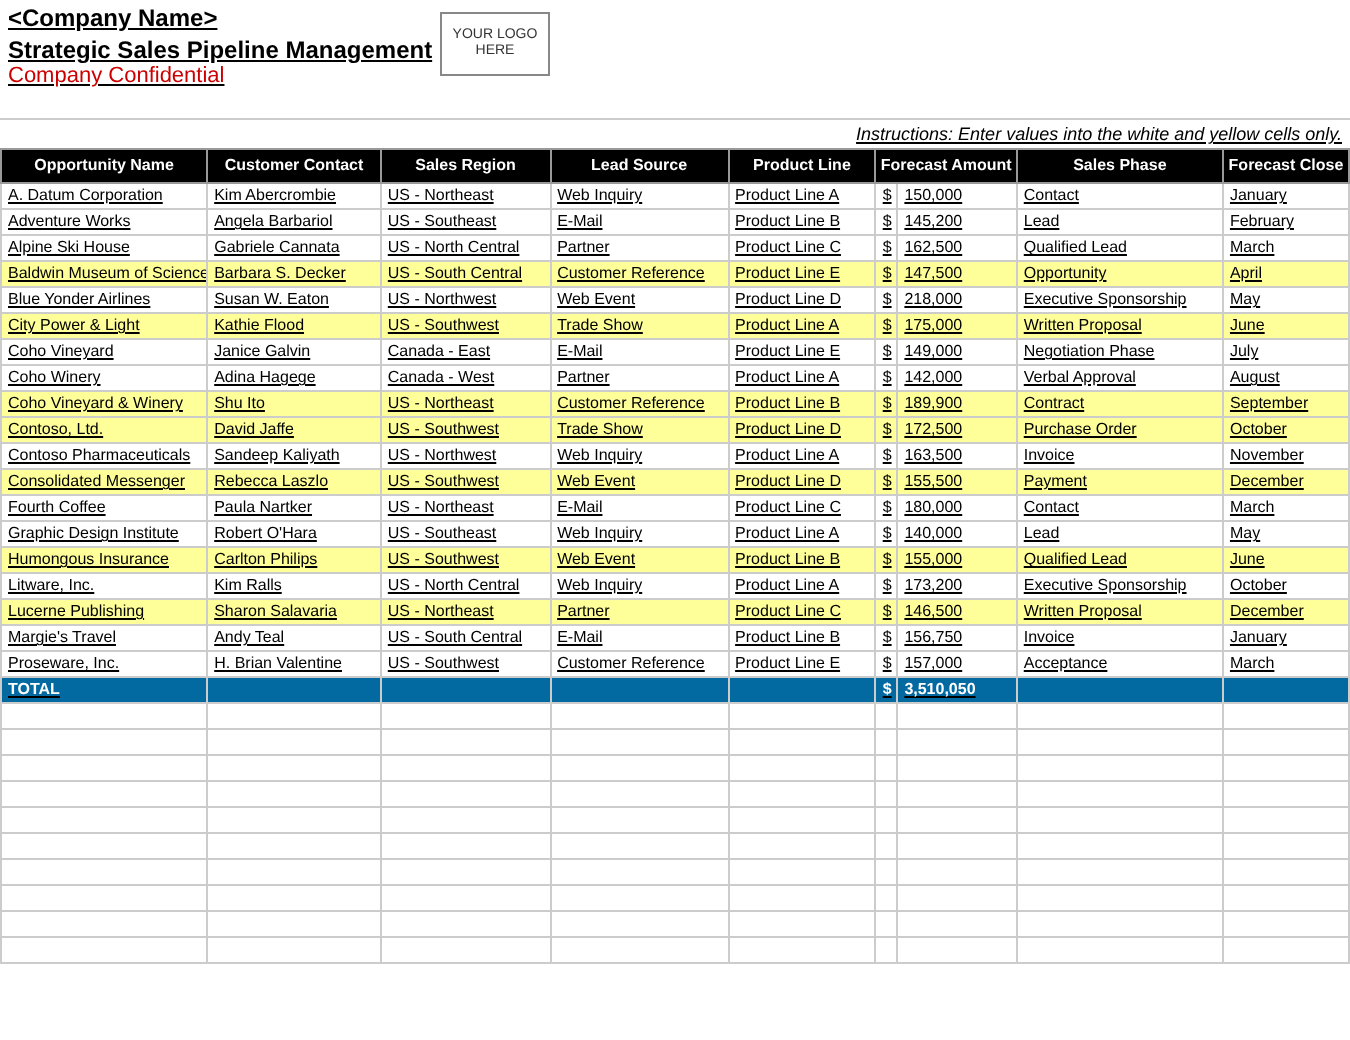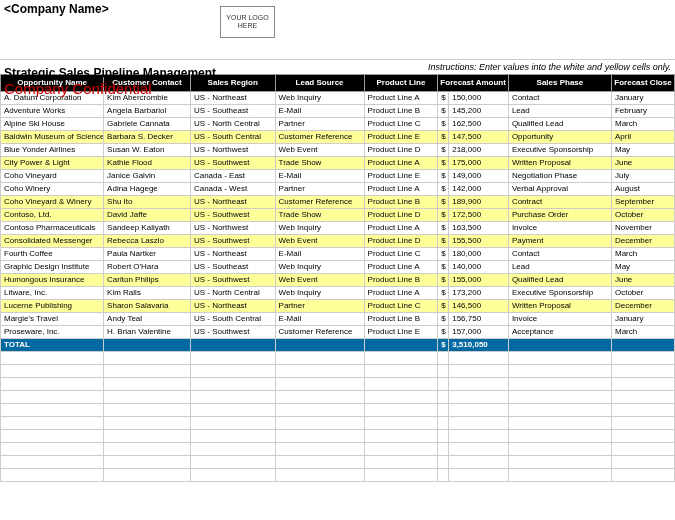--- a/index.html
+++ b/index.html
@@ -1,21 +1,21 @@
 <!DOCTYPE html>
 <html><head>
 <meta charset="utf-8">
 <style>
   * { box-sizing: border-box; margin: 0; padding: 0; }
   body { font-family: Arial, sans-serif; font-size: 9px; background: #fff; width: 675px; }
-  .sheet { width: 675px; }
+  .sheet { width: 675px; text-decoration: underline; }
   .header-area { position: relative; height: 60px; border-bottom: 1px solid #ccc; }
   .company { font-size: 12px; font-weight: bold; padding: 2px 4px; }
-  .title { font-size: 12px; font-weight: bold; padding: 0 4px; margin-top: 48px; }
-  .conf { font-size: 15px; color: #c00; padding: 0 4px; }
+  .title { font-size: 12px; font-weight: bold; padding: 0 4px; }
+  .conf { font-size: 11px; color: #c00; padding: 0 4px; }
   .logo-box { position: absolute; right: 400px; top: 6px; width: 55px; height: 32px; border: 1px solid #888; display: flex; align-items: center; justify-content: center; font-size: 7px; text-align: center; color: #333; line-height: 1.1; }
   .instructions { font-style: italic; font-size: 9px; padding: 2px 4px; background: #fff; text-align: right; }
   table { border-collapse: collapse; width: 100%; table-layout: fixed; }
   th { background: #000; color: #fff; font-size: 8px; font-weight: bold; text-align: center; padding: 3px 2px; border: 1px solid #999; line-height: 1.2; }
   td { font-size: 8px; padding: 1px 3px; border: 1px solid #ccc; white-space: nowrap; overflow: hidden; text-overflow: clip; height: 13px; }
   tr.hl td { background: #ffff99; }
   tr.normal td { background: #fff; }
   .amt { text-align: left; }
   .cur { text-align: left; width: 8px; padding-right:0; }
   tr.total td { background: #0369a1; color: #fff; font-weight: bold; }

